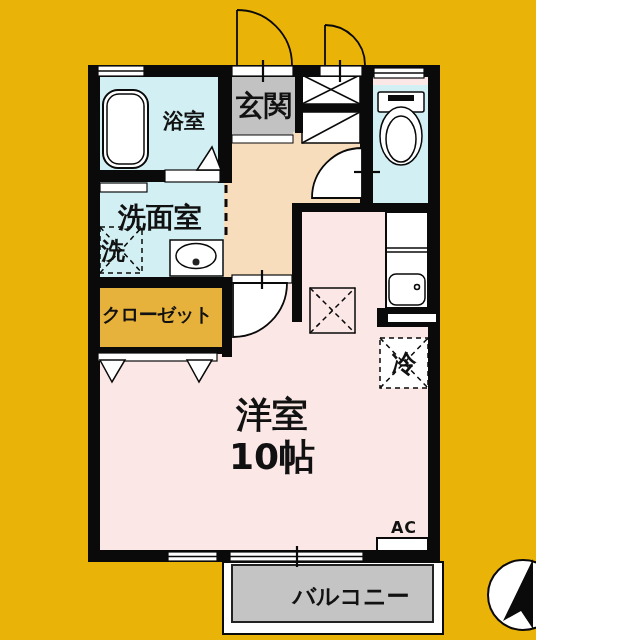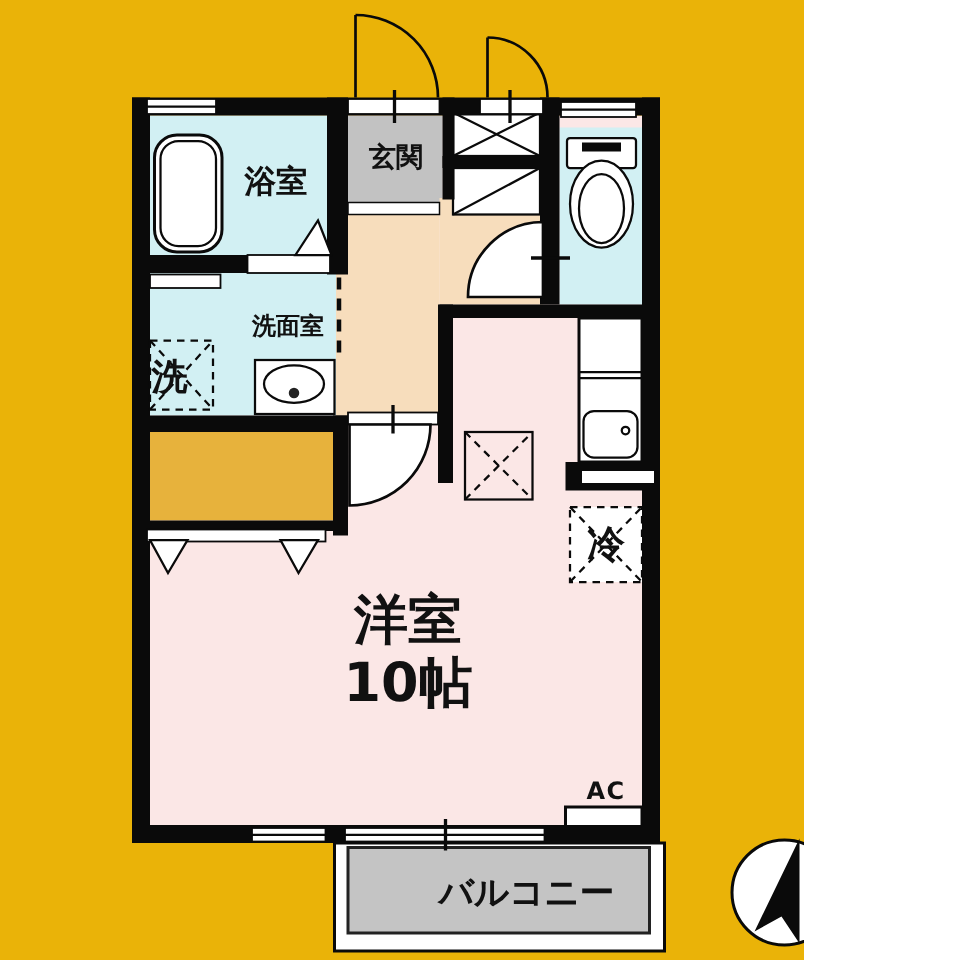--- a/index.html
+++ b/index.html
@@ -7,22 +7,22 @@
     position:relative;width:536px;height:640px;background:#eab308;overflow:hidden;
     font-family:"DejaVu Sans",sans-serif;
   }
   .plan-svg{position:absolute;left:0;top:0;}
   .lbl{
     position:absolute;transform:translate(-50%,-50%);
     color:#111;font-weight:600;white-space:nowrap;line-height:1.15;
     font-family:"DejaVu Sans",sans-serif;
   }
   .lbl-bath{left:184px;top:121px;font-size:21px;}
-  .lbl-entrance{left:264px;top:106px;font-size:18px;}
-  .lbl-washroom{left:192px;top:218px;font-size:16px;}
+  .lbl-entrance{left:264px;top:106px;font-size:28px;}
+  .lbl-washroom{left:160px;top:218px;font-size:28px;}
   .lbl-washer{left:113px;top:252px;font-size:24px;}
   .lbl-closet{left:157px;top:315px;font-size:19px;font-weight:700;letter-spacing:-1px;}
   .lbl-mainroom{left:272px;top:436px;font-size:36px;text-align:center;line-height:1.18;}
   .lbl-fridge{left:404px;top:364px;font-size:25px;}
   .lbl-ac{left:404px;top:528px;font-size:16px;letter-spacing:1px;}
   .lbl-balcony{left:333px;top:596px;font-size:23px;margin-left:18px;}
   .wall{fill:#0a0a0a;}
   .win{fill:#fff;stroke:#0a0a0a;stroke-width:1.2;}
   .thin{stroke:#0a0a0a;stroke-width:1.5;fill:none;}
   .thin2{stroke:#0a0a0a;stroke-width:1.8;fill:none;}
@@ -167,20 +167,21 @@
     <g>
       <circle cx="523" cy="595" r="35" fill="#fff" stroke="#0a0a0a" stroke-width="2"></circle>
       <polygon points="533,559 503,621 521,611 533,629" fill="#0a0a0a"></polygon>
     </g>
   </svg>
 
   <div class="lbl lbl-bath">浴室</div>
   <div class="lbl lbl-entrance">玄関</div>
   <div class="lbl lbl-washroom">洗面室</div>
   <div class="lbl lbl-washer">洗</div>
+  <div class="lbl lbl-closet">クローゼット</div>
   <div class="lbl lbl-mainroom">
     <div>洋室</div>
     <div>10帖</div>
   </div>
   <div class="lbl lbl-fridge">冷</div>
   <div class="lbl lbl-ac">AC</div>
   <div class="lbl lbl-balcony">バルコニー</div>
 </div>
 
 </body></html>

